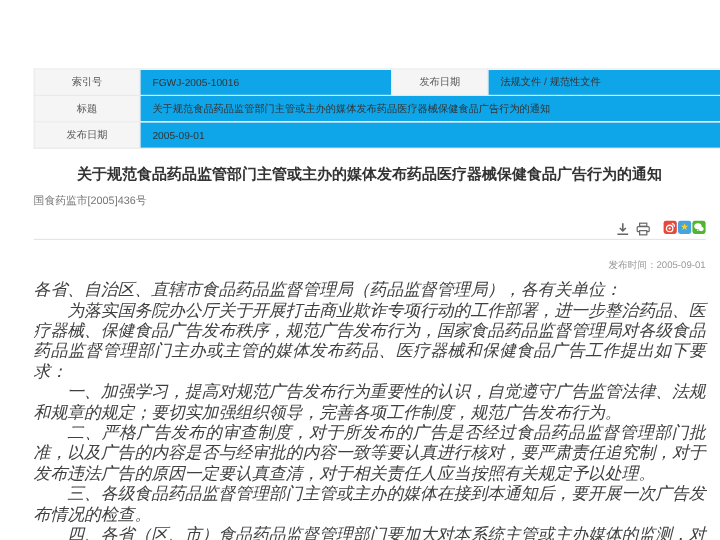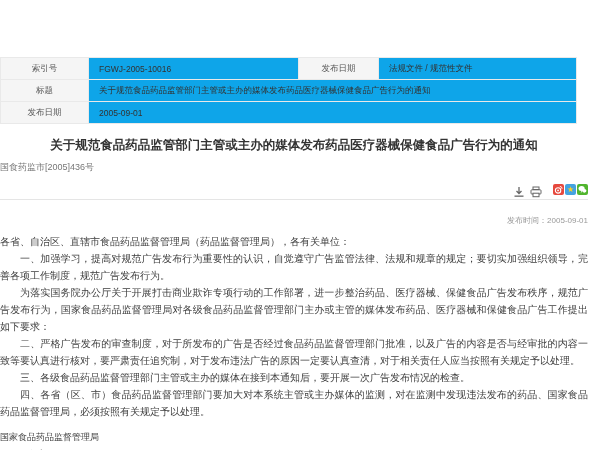--- a/index.html
+++ b/index.html
@@ -1,19 +1,19 @@
 <!DOCTYPE html>
 <html><head>
 <meta charset="utf-8">
 <style>
   * { margin: 0; padding: 0; box-sizing: border-box; }
   html, body { width: 600px; height: 450px; background: #ffffff; overflow: hidden; }
   body { font-family: "Liberation Sans", "DejaVu Sans", sans-serif; color: #333; }
 
-  .page { width: 600px; height: 450px; background: #fff; padding: 57px 12px 0 0; }
+  .page { width: 600px; height: 450px; background: #fff; padding: 57px 12px 0 28px; }
 
   
   table.meta { width: 576px; border-collapse: collapse; table-layout: fixed; }
   table.meta td {
     border: 1px solid #e9e9e9;
     height: 22px;
     font-size: 8.5px;
     padding: 2px 10px;
     vertical-align: middle;
     overflow: hidden;
@@ -60,24 +60,25 @@
   .pub-time {
     text-align: right;
     font-size: 8px;
     color: #999;
     margin-top: 15px;
   }
 
   
   .doc-body { margin-top: 7px; }
   .doc-body p {
-    font-size: 10px;
+    font-size: 14px;
     line-height: 17px;
     color: #404040;
     text-align: justify;
+    font-style: italic;
   }
   .doc-body p.indent { text-indent: 2em; }
 
   .signature { margin-top: 9px; text-align: left; font-size: 9px; line-height: 17px; color: #404040; }
 </style>
 </head>
 <body>
 
 <div class="page">
 
@@ -141,22 +142,22 @@
       </span>
     </span>
   </div>
 
   <div class="rule"></div>
 
   <div class="pub-time">发布时间：2005-09-01</div>
 
   <div class="doc-body">
     <p>各省、自治区、直辖市食品药品监督管理局（药品监督管理局），各有关单位：</p>
+    <p class="indent">为落实国务院办公厅关于开展打击商业欺诈专项行动的工作部署，进一步整治药品、医疗器械、保健食品广告发布秩序，规范广告发布行为，国家食品药品监督管理局对各级食品药品监督管理部门主办或主管的媒体发布药品、医疗器械和保健食品广告工作提出如下要求：</p>
     <p class="indent">一、加强学习，提高对规范广告发布行为重要性的认识，自觉遵守广告监管法律、法规和规章的规定；要切实加强组织领导，完善各项工作制度，规范广告发布行为。</p>
-    <p class="indent">为落实国务院办公厅关于开展打击商业欺诈专项行动的工作部署，进一步整治药品、医疗器械、保健食品广告发布秩序，规范广告发布行为，国家食品药品监督管理局对各级食品药品监督管理部门主办或主管的媒体发布药品、医疗器械和保健食品广告工作提出如下要求：</p>
     <p class="indent">二、严格广告发布的审查制度，对于所发布的广告是否经过食品药品监督管理部门批准，以及广告的内容是否与经审批的内容一致等要认真进行核对，要严肃责任追究制，对于发布违法广告的原因一定要认真查清，对于相关责任人应当按照有关规定予以处理。</p>
     <p class="indent">三、各级食品药品监督管理部门主管或主办的媒体在接到本通知后，要开展一次广告发布情况的检查。</p>
     <p class="indent">四、各省（区、市）食品药品监督管理部门要加大对本系统主管或主办媒体的监测，对在监测中发现违法发布的药品、国家食品药品监督管理局，必须按照有关规定予以处理。</p>
   </div>
 
   <div class="signature">
     <div>国家食品药品监督管理局</div>
     <div>二○○五年九月一日</div>
   </div>
 

